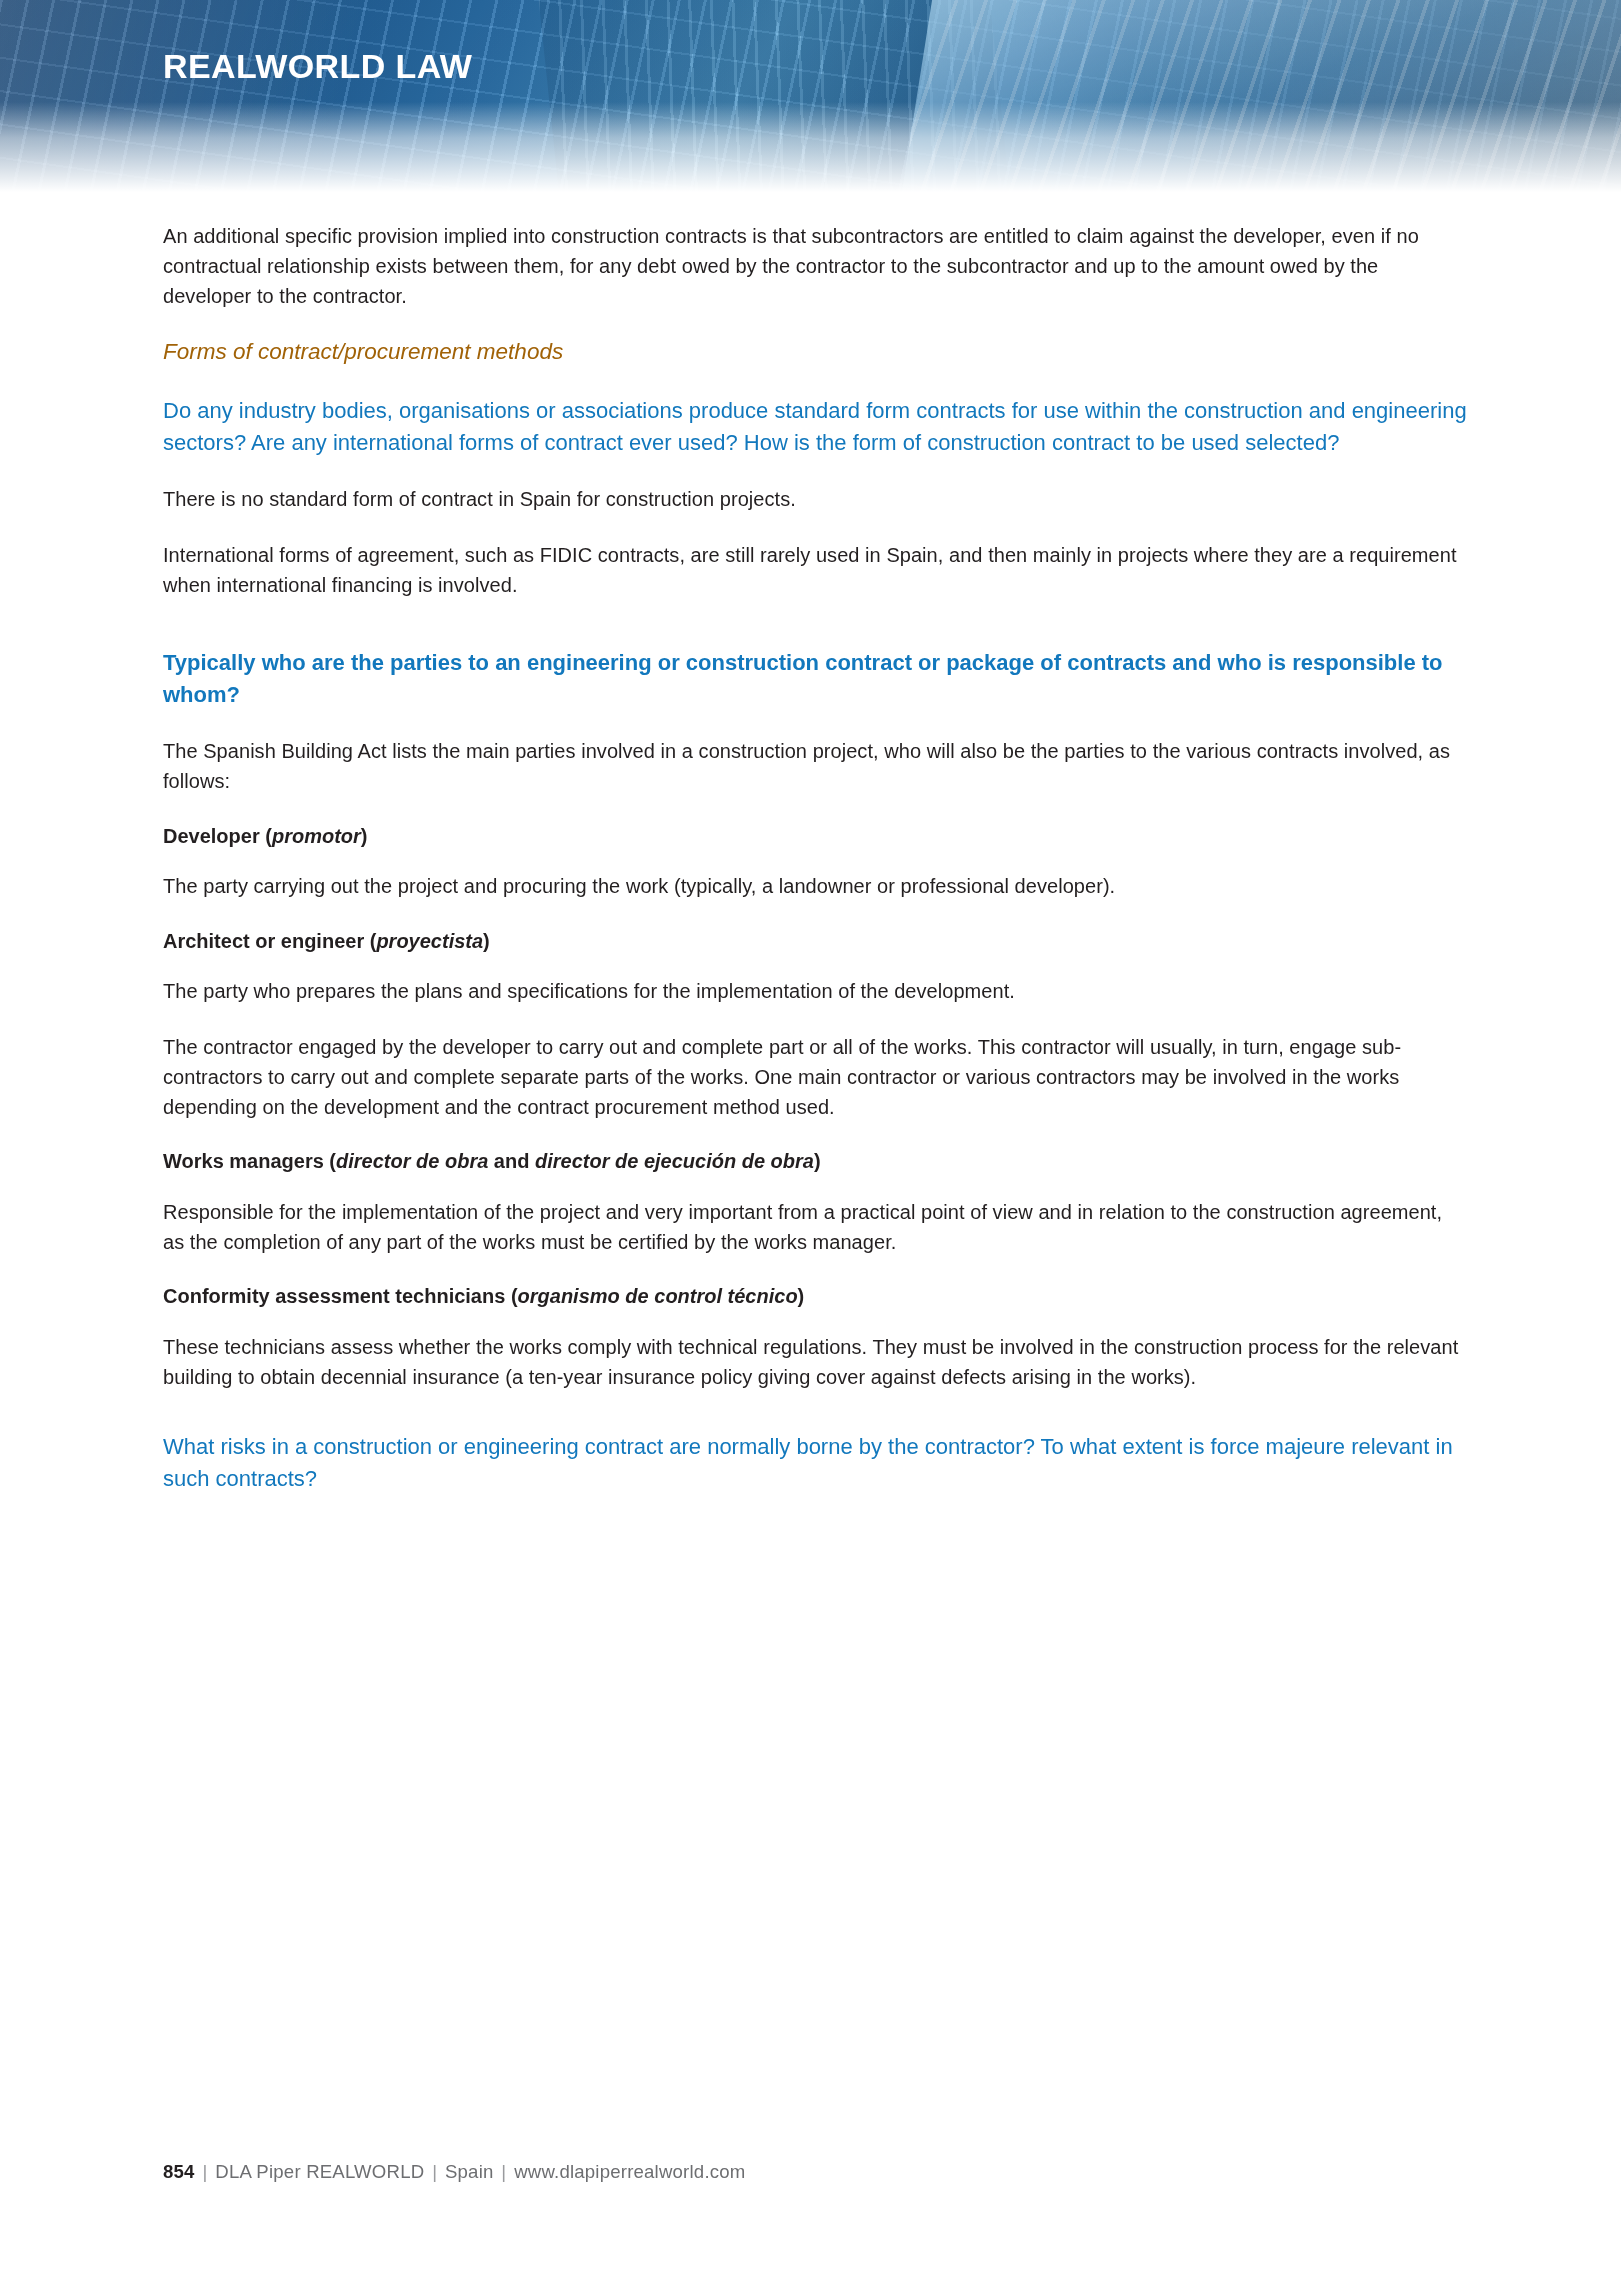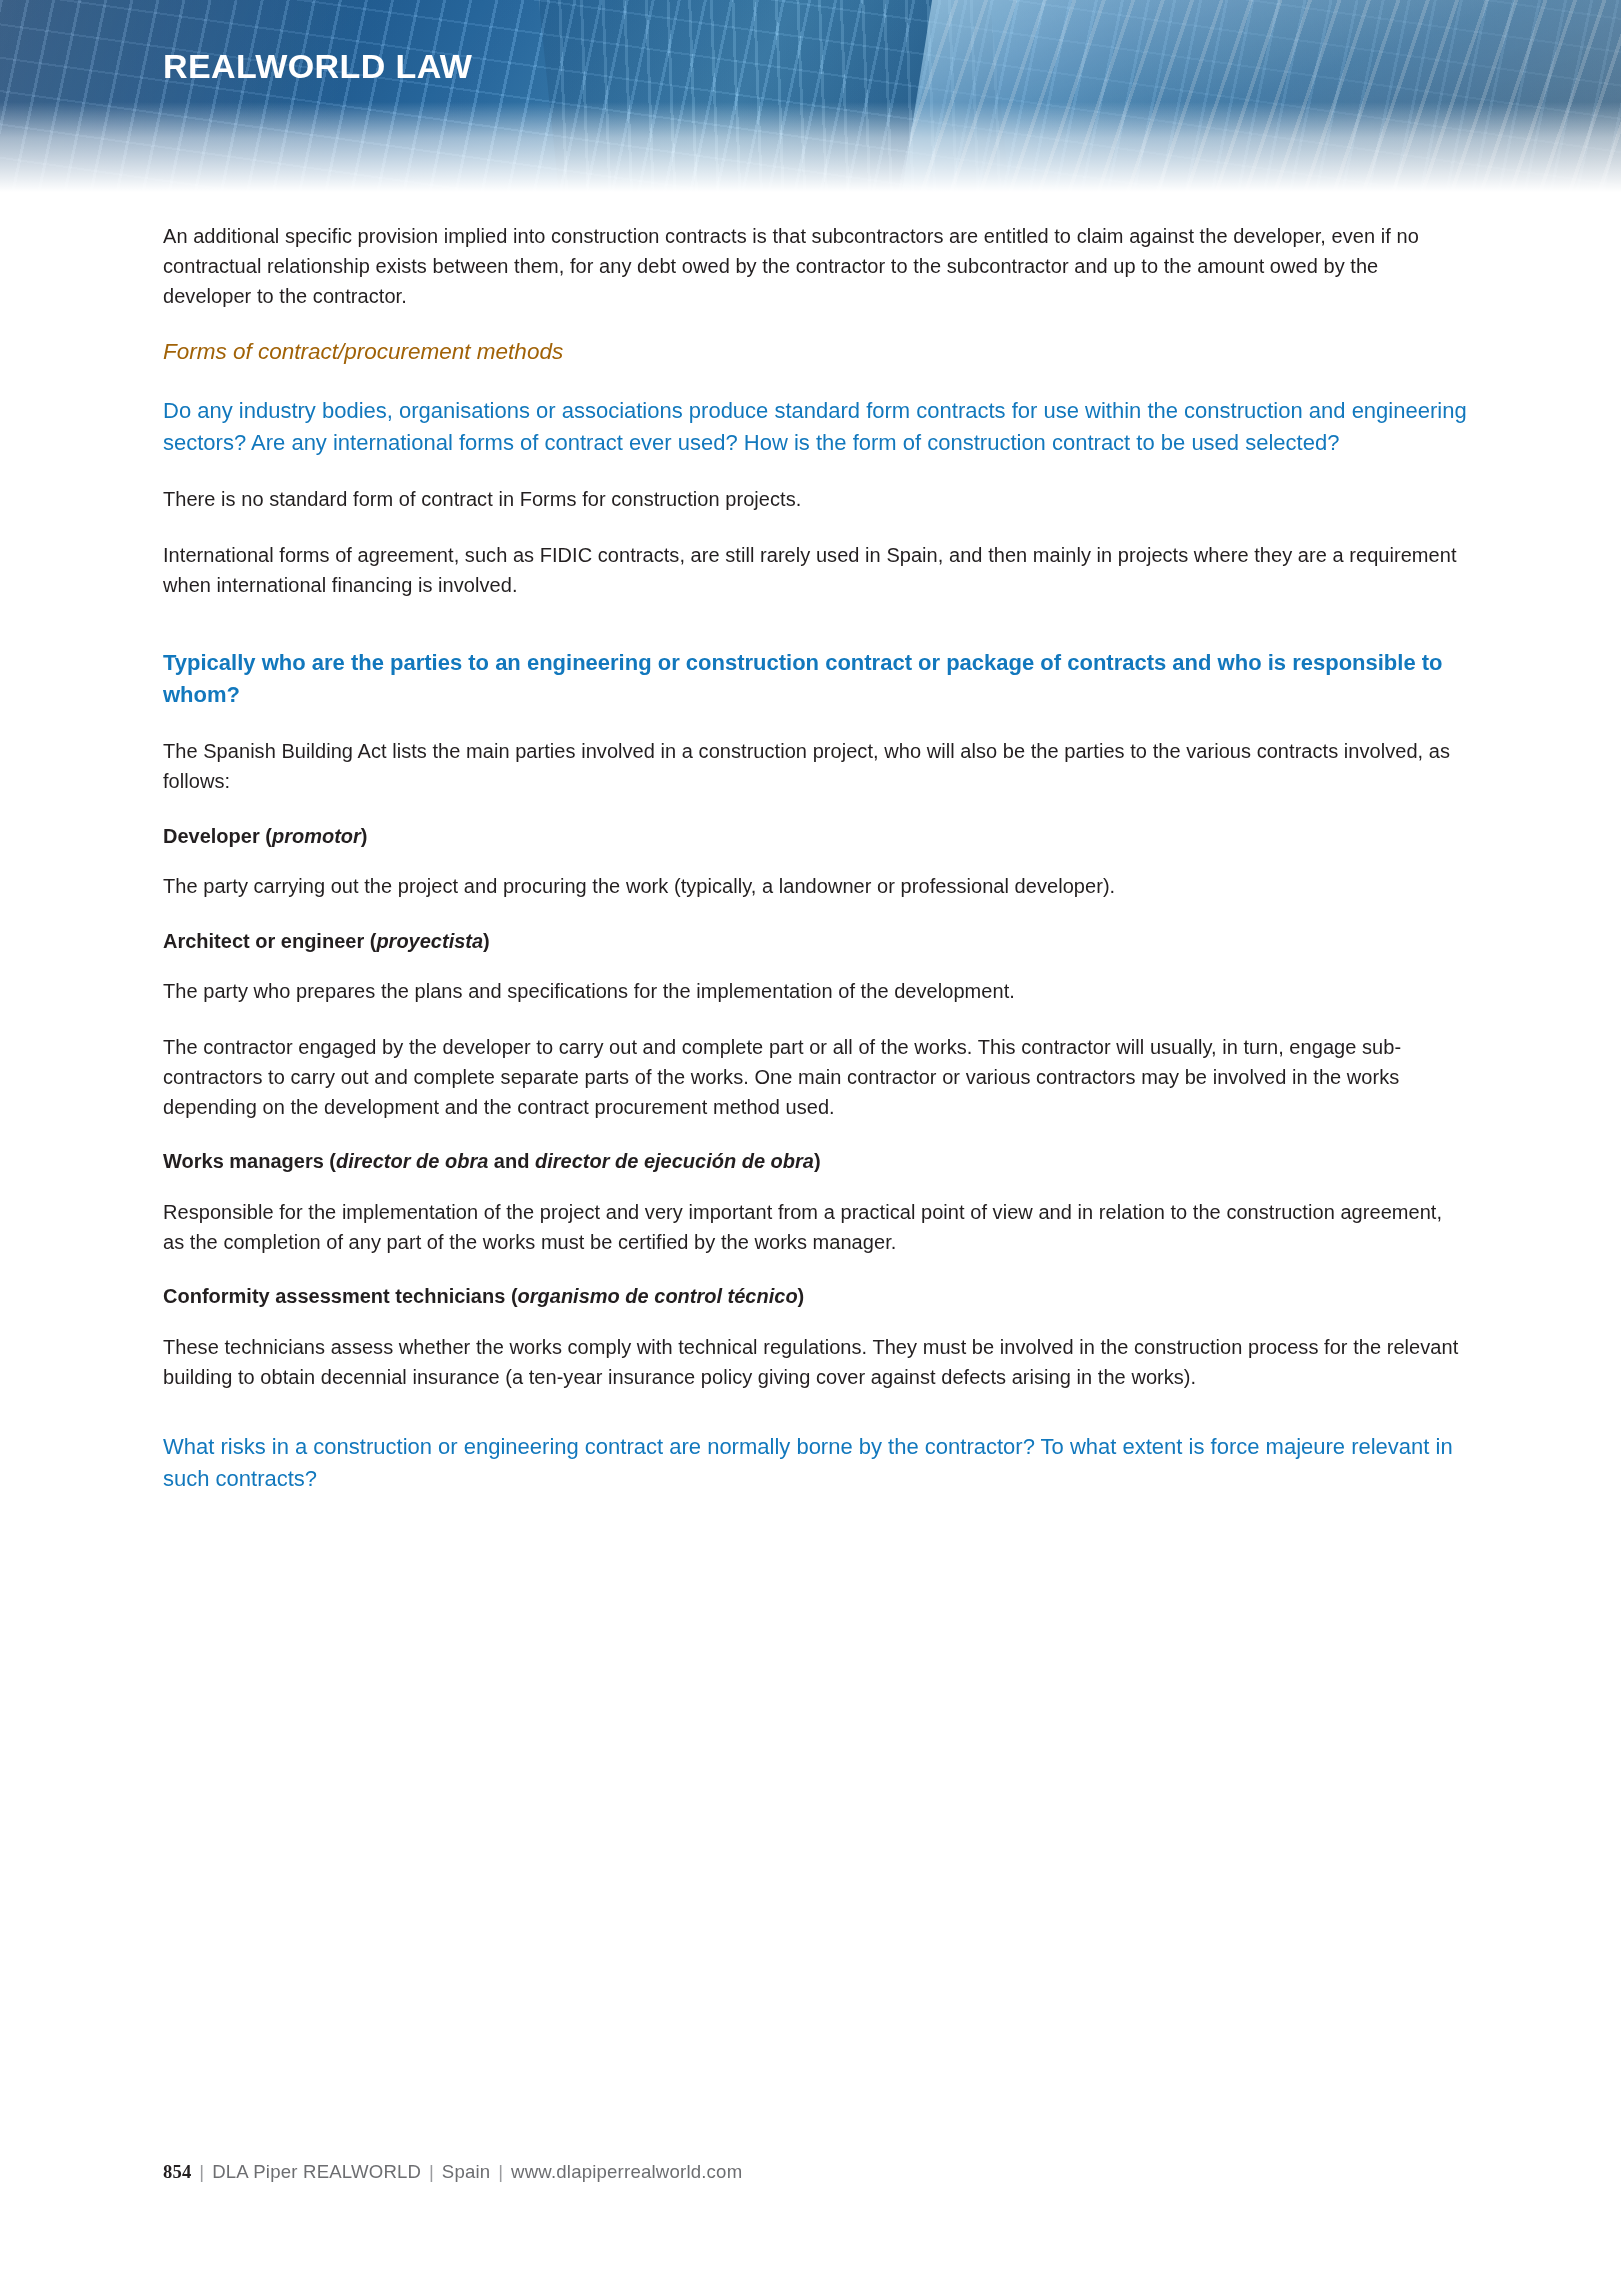--- a/index.html
+++ b/index.html
@@ -152,21 +152,20 @@
     left: 163px;
     bottom: 110px;
     width: 1304px;
     font-size: 18.6px;
     color: #6d6e71;
     letter-spacing: 0.2px;
   }
   .footer .page-num {
     font-weight: bold;
     color: #231f20;
-    font-family: Liberation Serif, serif;
   }
   .footer .sep {
     color: #9a9b9e;
     padding: 0 7.8px;
   }
 </style>
 </head>
 <body>
 
 <div class="page">
@@ -180,21 +179,21 @@
   </div>
 
   <div class="content">
 
     <p class="body-text">An additional specific provision implied into construction contracts is that subcontractors are entitled to claim against the developer, even if no contractual relationship exists between them, for any debt owed by the contractor to the subcontractor and up to the amount owed by the developer to the contractor.</p>
 
     <h2 class="section-heading">Forms of contract/procurement methods</h2>
 
     <h3 class="question">Do any industry bodies, organisations or associations produce standard form contracts for use within the construction and engineering sectors? Are any international forms of contract ever used? How is the form of construction contract to be used selected?</h3>
 
-    <p class="body-text">There is no standard form of contract in Forms for construction projects.</p>
+    <p class="body-text">There is no standard form of contract in Spain for construction projects.</p>
 
     <p class="body-text">International forms of agreement, such as FIDIC contracts, are still rarely used in Spain, and then mainly in projects where they are a requirement when international financing is involved.</p>
 
     <h3 class="question q-spacer-top">Typically who are the parties to an engineering or construction contract or package of contracts and who is responsible to whom?</h3>
 
     <p class="body-text">The Spanish Building Act lists the main parties involved in a construction project, who will also be the parties to the various contracts involved, as follows:</p>
 
     <p class="subhead"><span>Developer (</span><em>promotor</em><span>)</span></p>
     <p class="body-text">The party carrying out the project and procuring the work (typically, a landowner or professional developer).</p>
 

